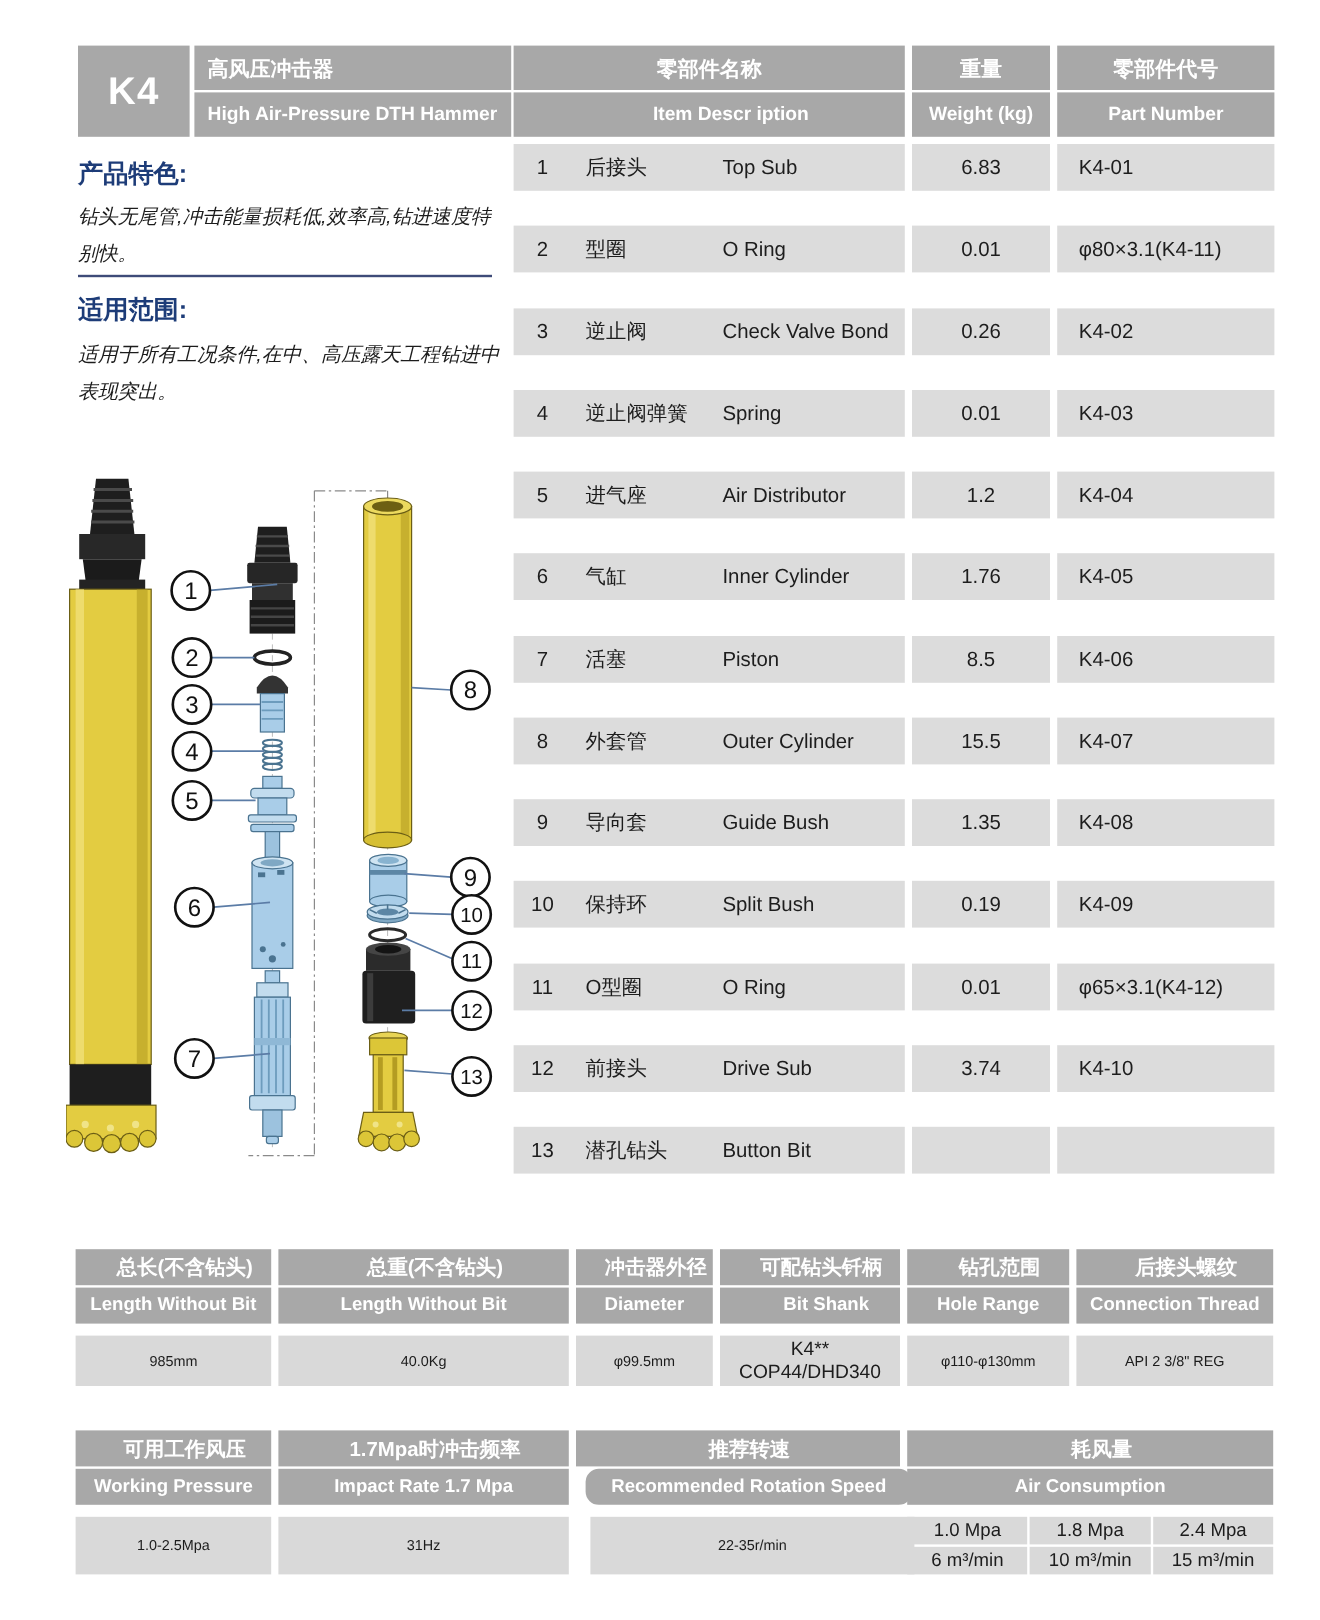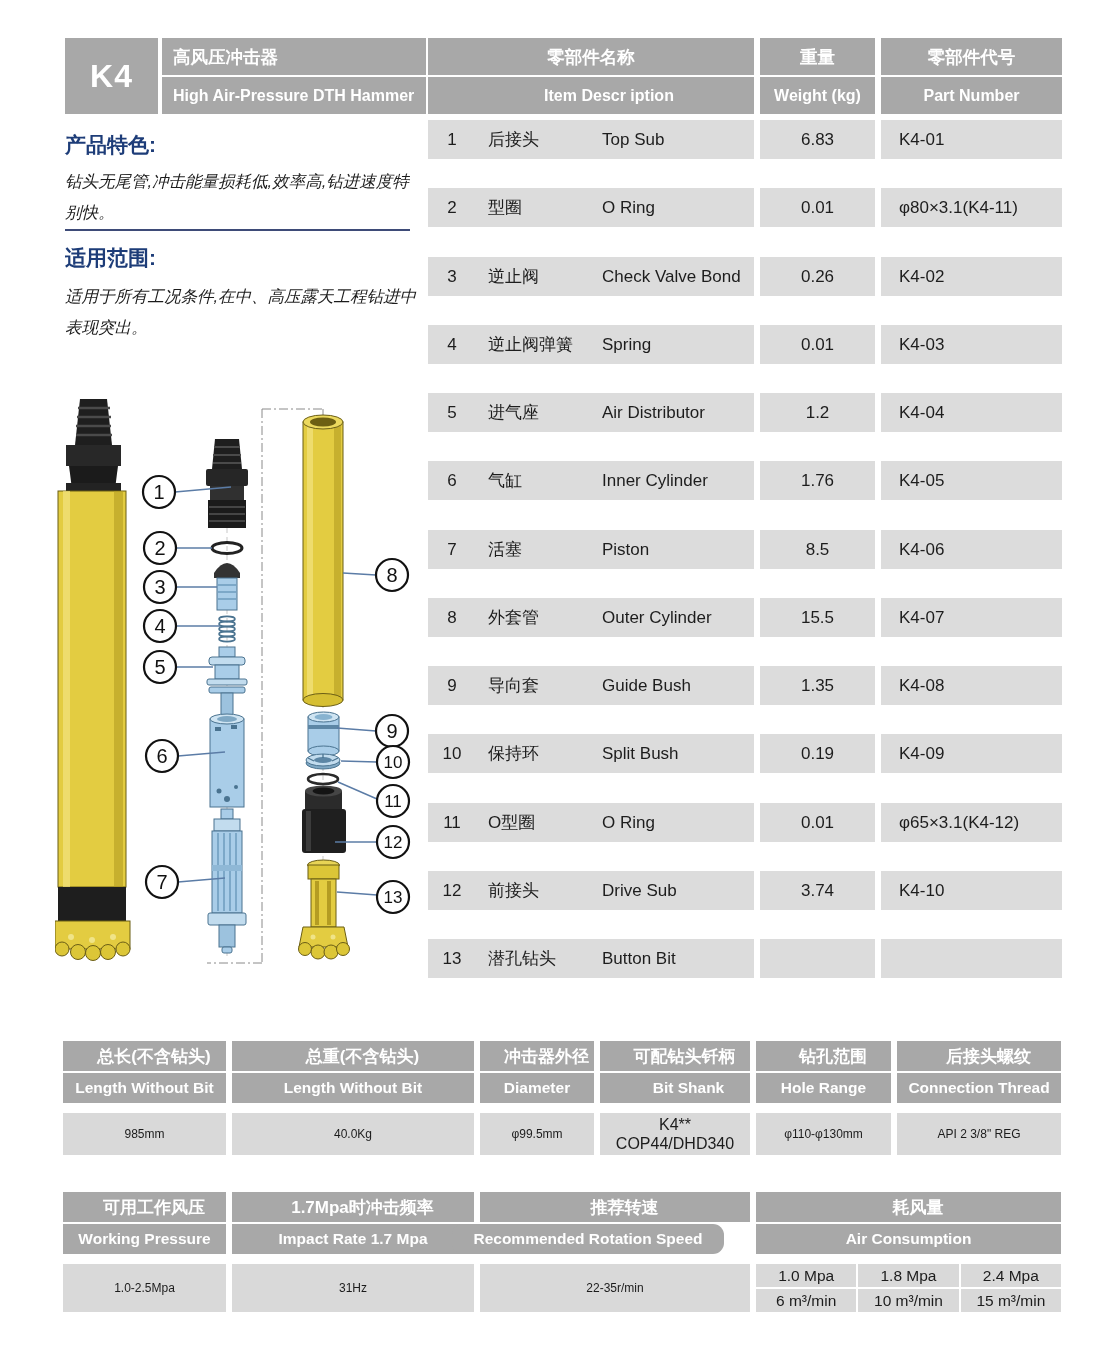--- a/index.html
+++ b/index.html
@@ -406,22 +406,22 @@
   <div>
     <div class="shz" style="left:63px;top:1192px;width:163px;">可用工作风压</div>
     <div class="she" style="left:63px;top:1224px;width:163px;">Working Pressure</div>
     <div class="sval" style="left:63px;top:1264px;width:163px;height:48px;">1.0-2.5Mpa</div>
 
     <div class="shz" style="left:232px;top:1192px;width:242px;">1.7Mpa时冲击频率</div>
     <div class="she" style="left:232px;top:1224px;width:242px;">Impact Rate 1.7 Mpa</div>
     <div class="sval" style="left:232px;top:1264px;width:242px;height:48px;">31Hz</div>
 
     <div class="shz" style="left:480px;top:1192px;width:270px;">推荐转速</div>
-    <div class="she" style="left:452px;top:1224px;width:272px;border-radius:11px;">Recommended Rotation Speed</div>
-    <div class="sval" style="left:480px;top:1264px;width:270px;height:48px;">22-35r/min</div>
+    <div class="she" style="left:488px;top:1224px;width:272px;border-radius:11px;">Recommended Rotation Speed</div>
+    <div class="sval" style="left:492px;top:1264px;width:270px;height:48px;">22-35r/min</div>
 
     <div class="shz" style="left:756px;top:1192px;width:305px;">耗风量</div>
     <div class="she" style="left:756px;top:1224px;width:305px;">Air Consumption</div>
     <div class="air" style="left:756px;top:1264px;width:305px;height:48px;">
       <div>1.0 Mpa</div>
       <div>1.8 Mpa</div>
       <div>2.4 Mpa</div>
       <div>6 m³/min</div>
       <div>10 m³/min</div>
       <div>15 m³/min</div>

